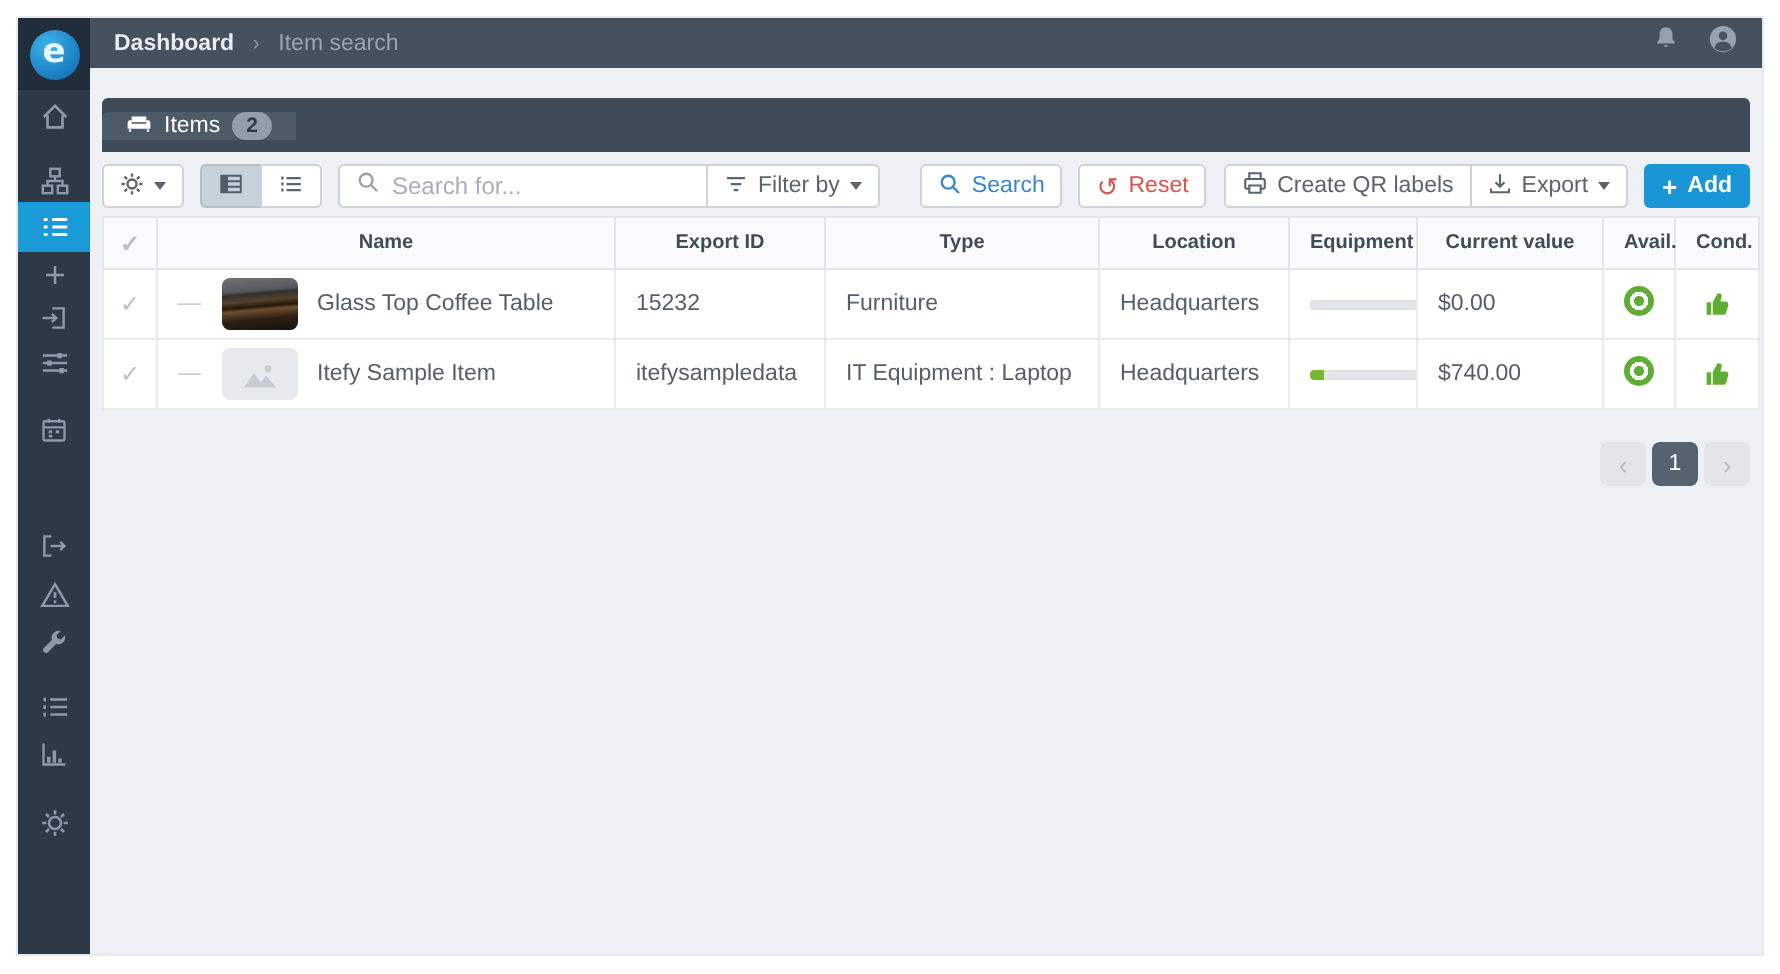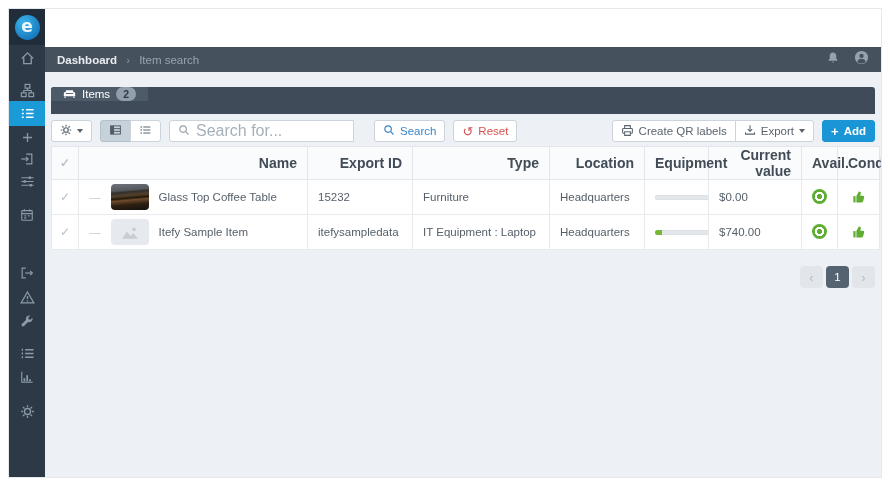--- a/index.html
+++ b/index.html
@@ -10,61 +10,61 @@
   .sidebar { width:36px; background:#2d3947; flex:0 0 36px; display:flex; flex-direction:column; align-items:center; }
   .logo { width:36px; height:36px; background:#222d3b; display:grid; place-items:center; }
   .logo-e { width:25px; height:25px; border-radius:50%; background:radial-gradient(circle at 35% 30%, #3db4ea, #1679bd 75%); color:#eaf7fe; font-weight:bold; font-size:17px; line-height:23px; text-align:center; font-family:"DejaVu Sans", sans-serif; }
   .side-item { width:36px; height:22px; display:grid; place-items:center; color:#8b99a9; cursor:pointer; }
   .side-item svg { display:block; }
   .side-item.active { background:#1a9bd7; color:#fff; height:25px; }
   .mt2{margin-top:2px}.mt10{margin-top:10px}.mt12{margin-top:12px}.mt36{margin-top:36px}
 
   
   .main { flex:1; display:flex; flex-direction:column; min-width:0; }
-  .topbar { height:25px; background:#46515e; display:flex; align-items:center; padding:0 12px; flex:0 0 25px;margin-top:38px; }
+  .topbar { height:25px; background:#46515e; display:flex; align-items:center; padding:0 12px; flex:0 0 25px; }
   .crumb { font-size:11.5px; }
   .crumb-root { color:#e9edf1; font-weight:bold; cursor:pointer; }
   .crumb-sep { color:#8b97a3; margin:0 6px; font-size:11px; }
   .crumb-cur { color:#98a4b0; }
   .topbar-right { margin-left:auto; display:flex; align-items:center; gap:14px; color:#97a2ae; }
 
   .content { flex:1; background:#edf1f5; padding:15px 6px 0 6px; }
 
   
-  .tabbar { height:27px; background:#3f4b59; border-radius:3px 3px 0 0; display:flex; align-items:flex-start; }
+  .tabbar { height:27px; background:#3f4b59; border-radius:3px 3px 0 0; display:flex; align-items:center; }
   .tab { display:flex; align-items:center; gap:6px; padding:0 12px; font-size:11.5px; color:#8b98a5; cursor:pointer; }
   .tab.active { background:#4d5a68; color:#fff; border-radius:3px 0 0 0; }
   .tab .badge { border-radius:9px; padding:1px 7px; font-size:10.5px; font-weight:bold; }
   .badge-items { background:#929eaa; color:#2e3a48; }
   .badge-trash { background:#505d6b; color:#8d9aa7; }
   .tab svg { flex:0 0 auto; }
 
   
   .toolbar { margin-top:6px; display:flex; align-items:center; }
   .gap { width:8px; flex:0 0 8px; }
   .btn { height:22px; background:#fff; border:1px solid #ccd3da; border-radius:3px; padding:0 8px; font-size:11.5px; color:#5a646e; display:inline-flex; align-items:center; gap:5px; cursor:pointer; white-space:nowrap; }
   .btn-group { display:flex; }
   .btn-group .btn { border-radius:0; margin-left:-1px; }
   .btn-group .btn:first-child { border-radius:3px 0 0 3px; margin-left:0; }
   .btn-group .btn:last-child { border-radius:0 3px 3px 0; }
   .btn.view-active { background:#c7d1da; border-color:#b4c0ca; color:#525d68; }
   .caret { width:0; height:0; border-left:3.5px solid transparent; border-right:3.5px solid transparent; border-top:4px solid currentColor; display:inline-block; }
   .search-box { height:22px; background:#fff; border:1px solid #ccd3da; border-radius:3px 0 0 3px; width:185px; display:flex; align-items:center; padding:0 8px; gap:6px; color:#99a3ad; }
-  .search-box input { border:none; outline:none; width:100%; font-size:16px; color:#6a747e; background:transparent; font-family:inherit; }
+  .search-box input { border:none; outline:none; width:100%; font-size:12px; color:#6a747e; background:transparent; font-family:inherit; }
   .search-box input::placeholder { color:#a6b0ba; }
   .btn-search { color:#3987c9;margin-left:12px; }
   .btn-reset { color:#d9534f; }
   .reset-glyph { font-size:13px; line-height:1; }
   .spacer { flex:1; }
   .btn-add { background:#1a96d6; border-color:#1a96d6; color:#fff; font-weight:bold; }
   .plus-glyph { font-size:13px; font-weight:bold; line-height:1; }
 
   
   table { width:100%; margin-top:4px; border-collapse:collapse; table-layout:fixed; background:#fff; }
-  th { background:#fafbfc; font-size:14px; font-weight:bold; color:#414c57; text-align:right; height:26px; padding:0 10px; border:1px solid #e3e7ea; }
+  th { background:#fafbfc; font-size:10px; font-weight:bold; color:#414c57; text-align:center; height:26px; padding:0 10px; border:1px solid #e3e7ea; }
   td { font-size:11.5px; color:#555f69; height:35px; padding:0 10px; border:1px solid #e8ebee; background:#fff; }
   .col-check{width:27px}.col-name{width:229px}.col-uid{width:105px}.col-type{width:137px}.col-loc{width:95px}.col-life{width:64px}.col-val{width:93px}.col-avail{width:36px}.col-cond{width:42px}
   .check-cell { text-align:center; color:#b9c1c9; font-size:12px; padding:0 4px; }
   .name-flex { display:flex; align-items:center; gap:10px; }
   .dash { color:#c6ccd2; }
   .thumb { width:38px; height:26px; border-radius:4px; flex:0 0 38px; }
   .thumb-photo { background:linear-gradient(175deg,#70747a 0%,#55585d 26%,#33302b 32%,#53412d 44%,#241809 54%,#6e4c2e 60%,#2e2012 76%,#141210 100%); }
   .thumb-placeholder { background:#e6e9ed; display:grid; place-items:center; color:#c6cdd4; }
   .life-track { width:58px; height:5px; background:#e3e7ea; border-radius:2px; box-shadow:inset 0 0 0 1px #dde1e5; overflow:hidden; }
   .life-fill { height:100%; background:#76b832; border-radius:2px 0 0 2px; }
@@ -261,20 +261,27 @@
           </div>
         </div>
         <div class="gap"></div>
         <div class="btn-group">
           <div class="search-box">
             <span><svg width="12" height="12" viewBox="0 0 16 16" fill="none" stroke="currentColor" stroke-width="1.6">
                   <circle cx="6.8" cy="6.8" r="4.3"></circle>
                   <path d="M10.2 10.2 L14 14"></path>
                 </svg></span>
             <input type="text" placeholder="Search for..." style="">
+          </div>
+          <div class="btn">
+            <span><svg width="12" height="12" viewBox="0 0 16 16" fill="none" stroke="currentColor" stroke-width="1.5">
+                  <path d="M2 4 H14 M4.5 8 H11.5 M6.5 12 H9.5"></path>
+                </svg></span>
+            <span>Filter by</span>
+            <span class="caret"></span>
           </div>
         </div>
         <div class="gap"></div>
         <div class="btn btn-search">
           <span><svg width="12" height="12" viewBox="0 0 16 16" fill="none" stroke="currentColor" stroke-width="1.6">
                 <circle cx="6.8" cy="6.8" r="4.3"></circle>
                 <path d="M10.2 10.2 L14 14"></path>
               </svg></span>
           <span>Search</span>
         </div>

